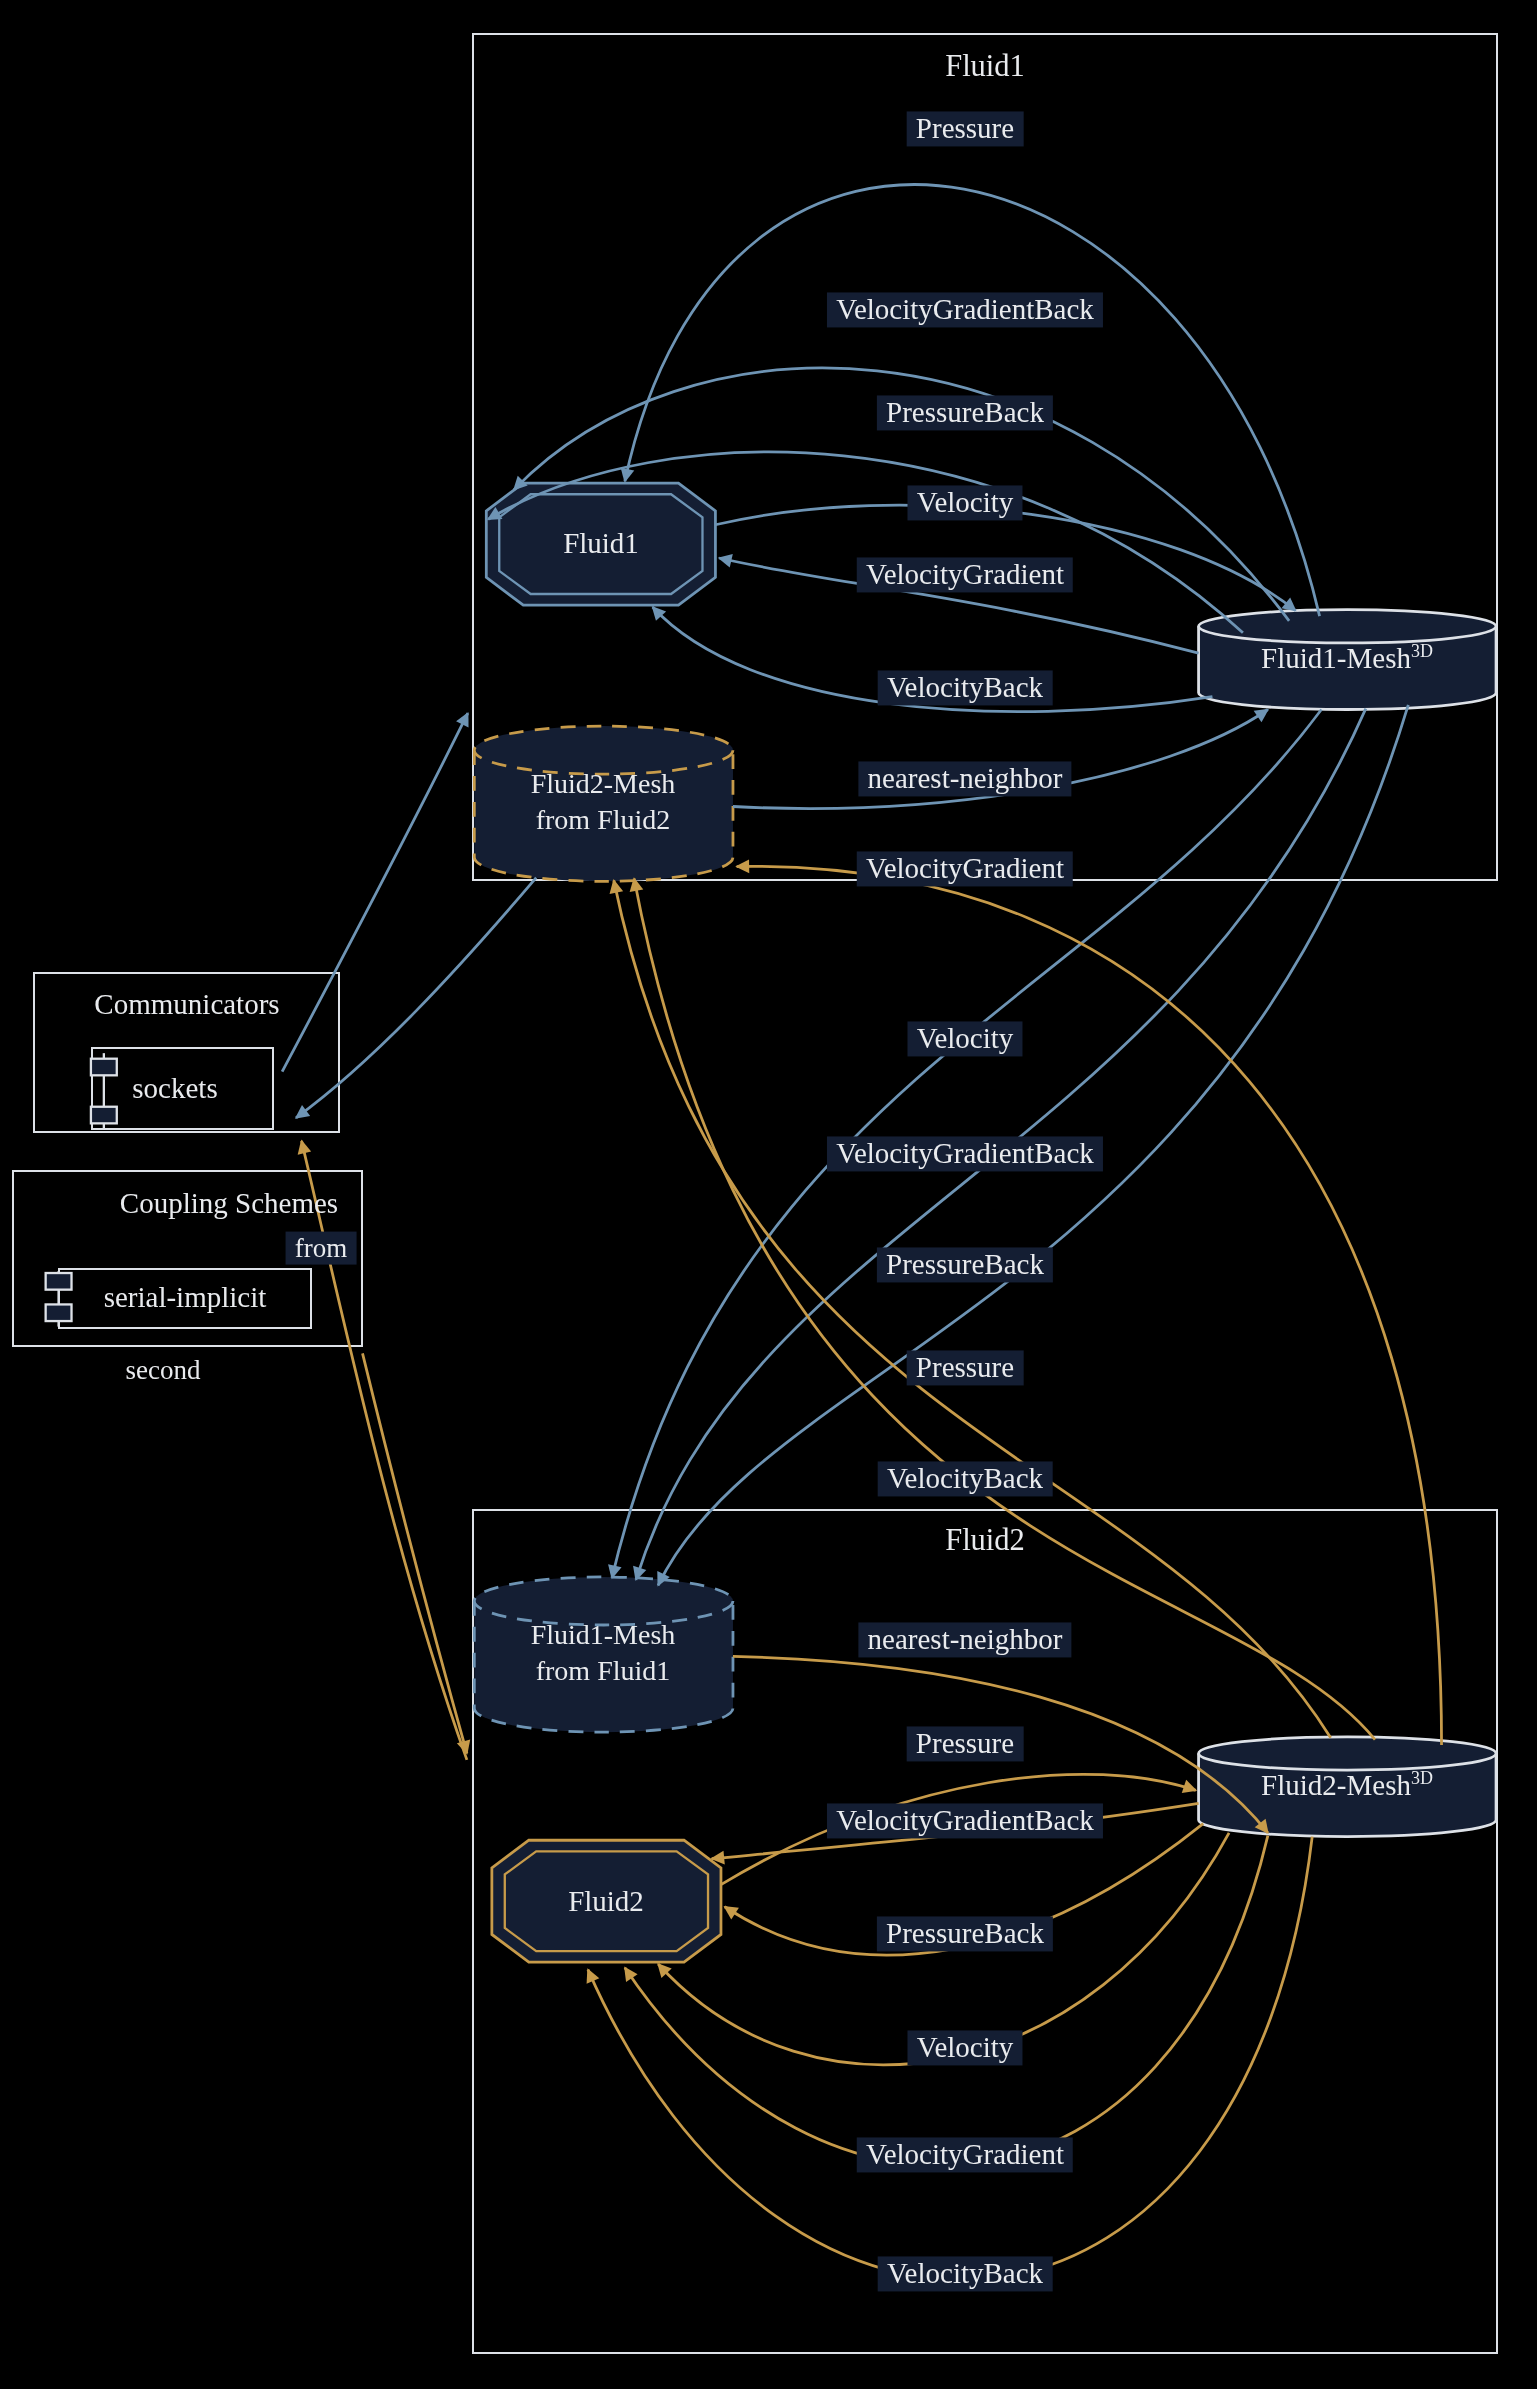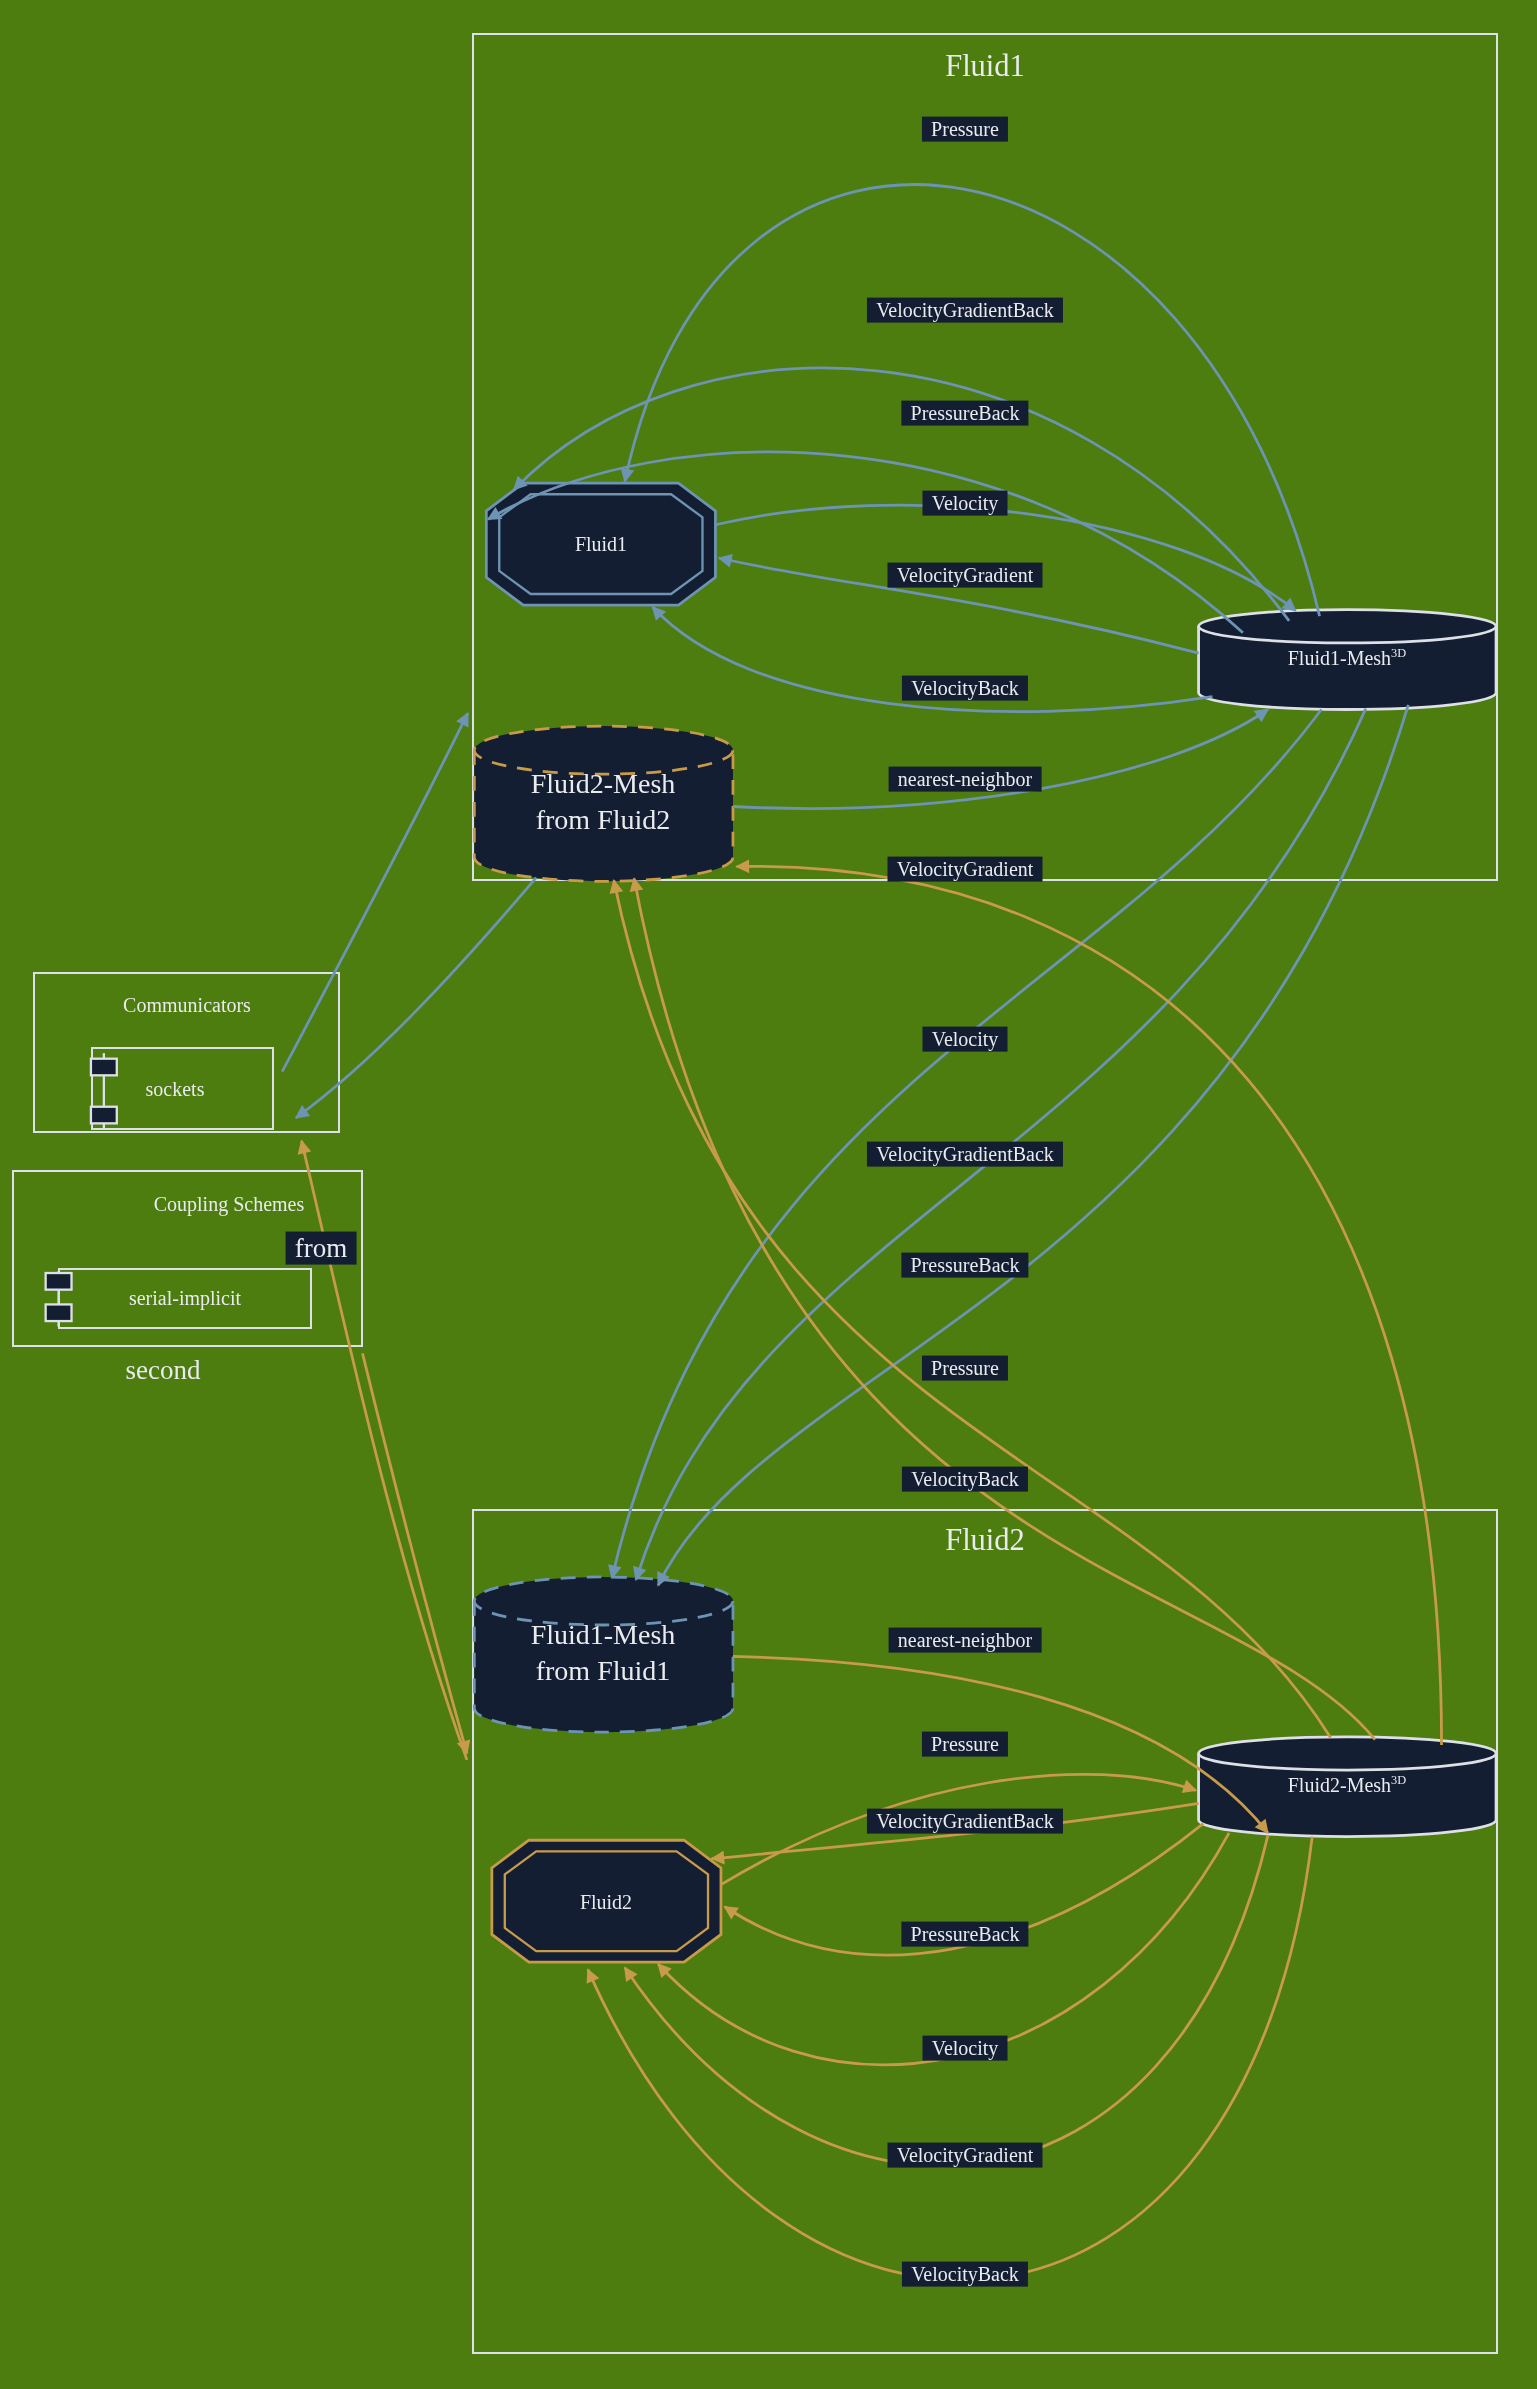--- a/index.html
+++ b/index.html
@@ -1,25 +1,25 @@
 <!DOCTYPE html>
 <html style="font-size:15px"><head>
 <meta charset="utf-8">
 <style>
   html,body { margin:0; padding:0; background:#0d1526; }
   .stage {
     position:relative; width:1538px; height:2389px;
-    background:#4d7c0f; overflow:hidden;
+    background:#000000; overflow:hidden;
     font-family:"Liberation Serif", serif; color:#e9ebee;
   }
   .frame { position:absolute; border:2.8px solid #dde1e7; z-index:1; box-sizing:border-box; }
   svg.layer { position:absolute; left:0; top:0; z-index:2; }
   .lbl {
     position:absolute; transform:translate(-50%,-50%);
-    white-space:nowrap; z-index:3; font-size:20px; line-height:1.15;
+    white-space:nowrap; z-index:3; font-size:29px; line-height:1.15;
   }
   .mask { background:#141e33; padding:0.9px 9.2px; }
   .title { font-size:30.5px; }
   .two-line { text-align:center; font-size:28px; line-height:1.3; }
   .small { font-size:27px; }
   sup.mesh-sup { font-size:0.62em; }
 </style>
 </head>
 <body>
 

